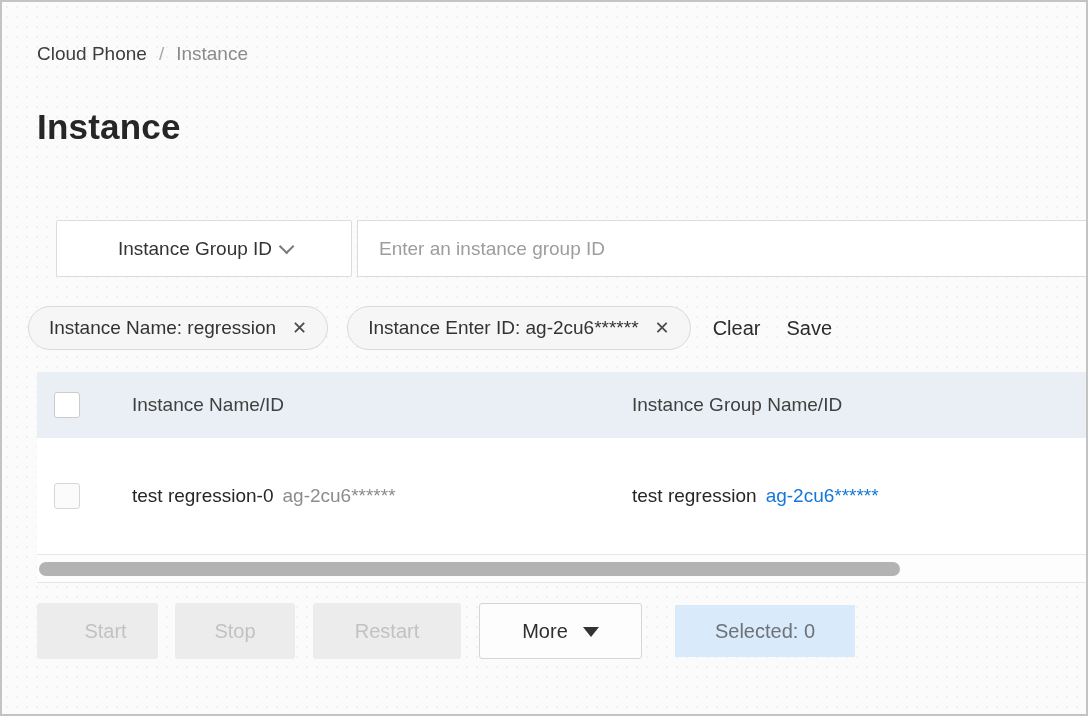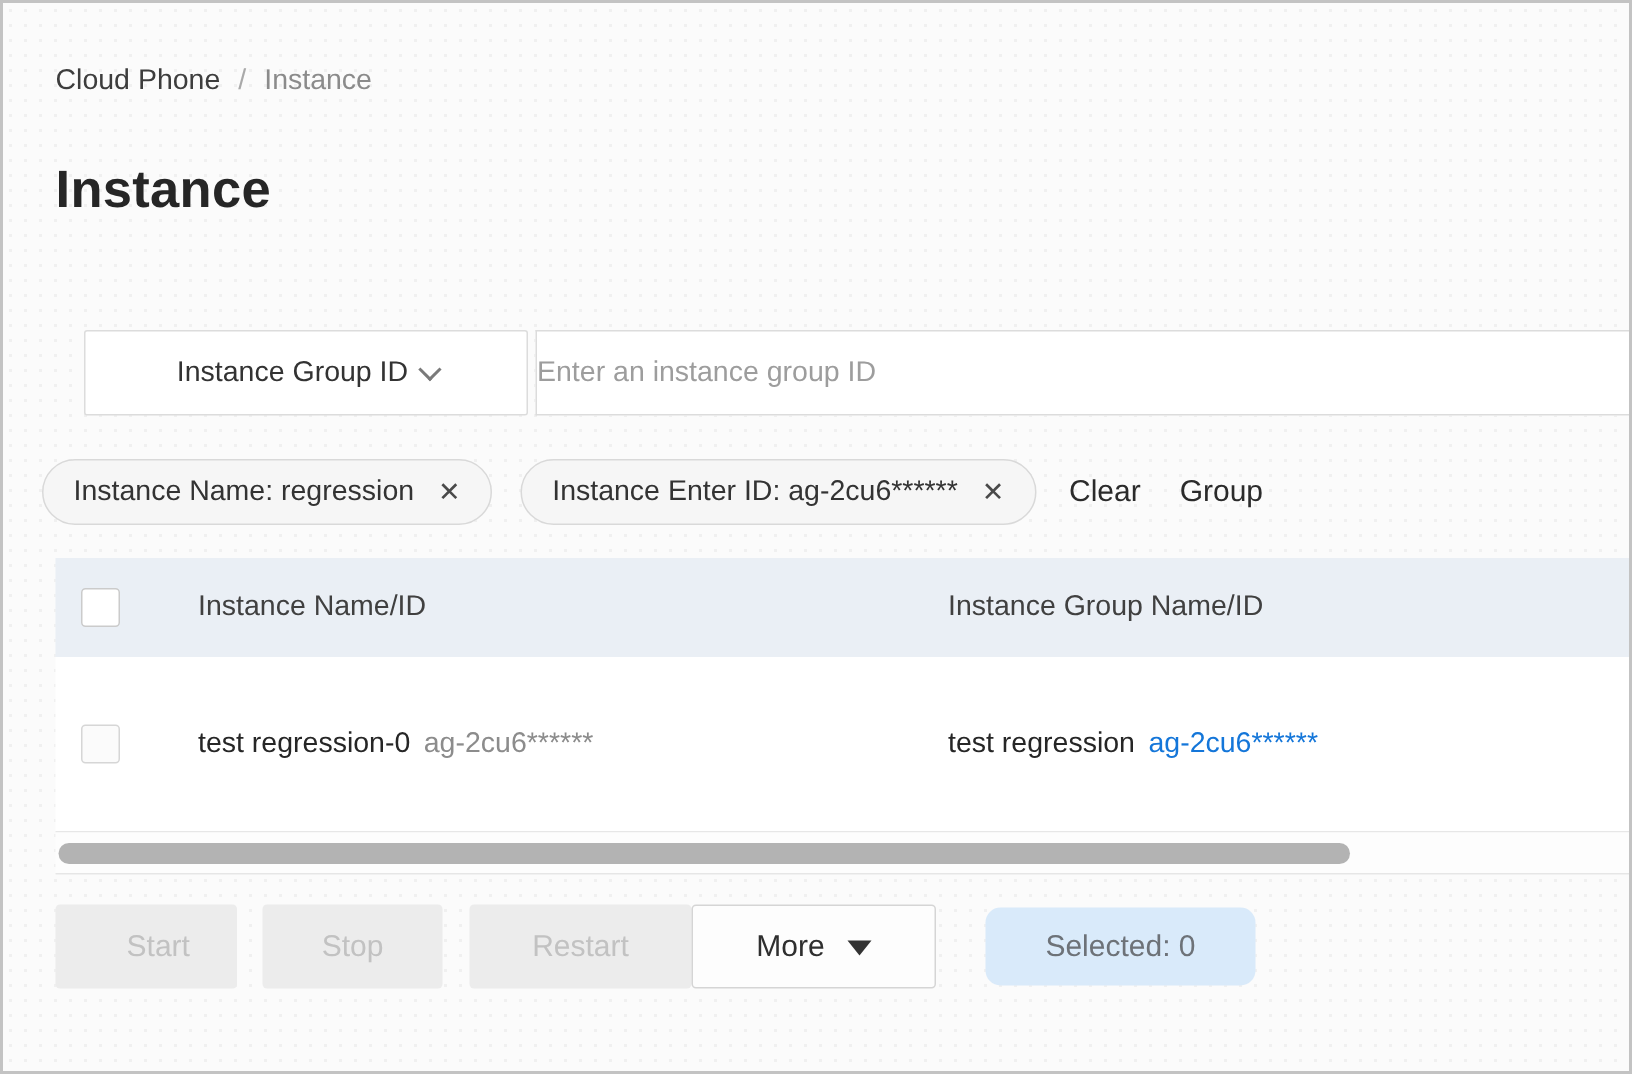--- a/index.html
+++ b/index.html
@@ -34,21 +34,21 @@
     margin-left:19px; width:296px; background:#fff; border:1px solid #dcdcdc; border-radius:2px;
     display:flex; align-items:center; justify-content:center; gap:7px;
     font-size:19px; color:#333; cursor:pointer;
   }
   .chevron {
     width:11px; height:11px; border-right:2px solid #7a7a7a; border-bottom:2px solid #7a7a7a;
     transform:rotate(45deg) translateY(-3px);
   }
   .search-box {
     margin-left:5px; flex:1; background:#fff; border:1px solid #dcdcdc; border-right:none;
-    display:flex; align-items:center; 
+    display:flex; align-items:center; padding-left:21px;
   }
   .search-box input {
     width:100%; border:none; outline:none; font-size:19px; font-family:inherit; color:#333; background:transparent;
   }
   .search-box input::placeholder { color:#9d9d9d; opacity:1; }
 
   
   .filter-row { position:absolute; left:26px; top:304px; right:0; height:44px; display:flex; align-items:center; }
   .tag {
     height:44px; display:flex; align-items:center; gap:16px; padding:0 20px;
@@ -90,24 +90,24 @@
   
   .footer { position:absolute; left:35px; top:601px; right:0; height:56px; display:flex; align-items:center; }
   .btn {
     height:56px; border-radius:3px; font-size:20px; font-family:inherit; cursor:pointer;
     display:flex; align-items:center; justify-content:center;
   }
   .btn-disabled { background:#ececec; border:none; color:#c2c2c2; cursor:default; }
   .btn-start   { width:121px;padding-left:16px; }
   .btn-stop    { width:120px; margin-left:17px; }
   .btn-restart { width:148px; margin-left:18px; }
-  .btn-more    { width:163px; background:#fdfdfd; border:1px solid #d5d5d5; color:#2f2f2f; gap:15px; }
+  .btn-more    { width:163px; margin-left:18px; background:#fdfdfd; border:1px solid #d5d5d5; color:#2f2f2f; gap:15px; }
   .caret-down  { width:0; height:0; border-left:8px solid transparent; border-right:8px solid transparent; border-top:10px solid #333; margin-top:2px; }
   .selected-badge {
-    margin-left:33px; width:180px; height:52px; background:#d9eafa; border-radius:10px;
+    margin-left:33px; width:180px; height:52px; background:#d9eafa; border-radius:0;
     display:flex; align-items:center; justify-content:center; font-size:20px; color:#6d7278;
   }
 </style>
 </head>
 <body>
 
 <div class="page">
 
   <div class="breadcrumb">
     <span class="crumb-root">Cloud Phone</span>
@@ -130,21 +130,21 @@
   <div class="filter-row">
     <div class="tag">
       <span>Instance Name: regression</span>
       <span class="tag-close">✕</span>
     </div>
     <div class="tag">
       <span>Instance Enter ID: ag-2cu6******</span>
       <span class="tag-close">✕</span>
     </div>
     <span class="link-action clear-action">Clear</span>
-    <span class="link-action save-action">Group</span>
+    <span class="link-action save-action">Save</span>
   </div>
 
   <div class="table">
     <div class="t-head">
       <div class="cell-check">
         <div class="checkbox"></div>
       </div>
       <div class="cell-col1">Instance Name/ID</div>
       <div class="cell-col2">Instance Group Name/ID</div>
     </div>

